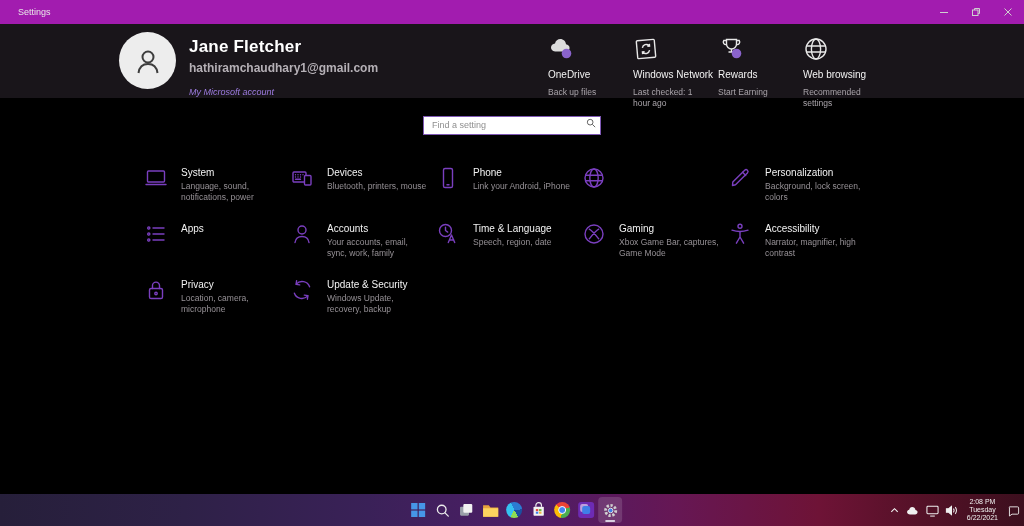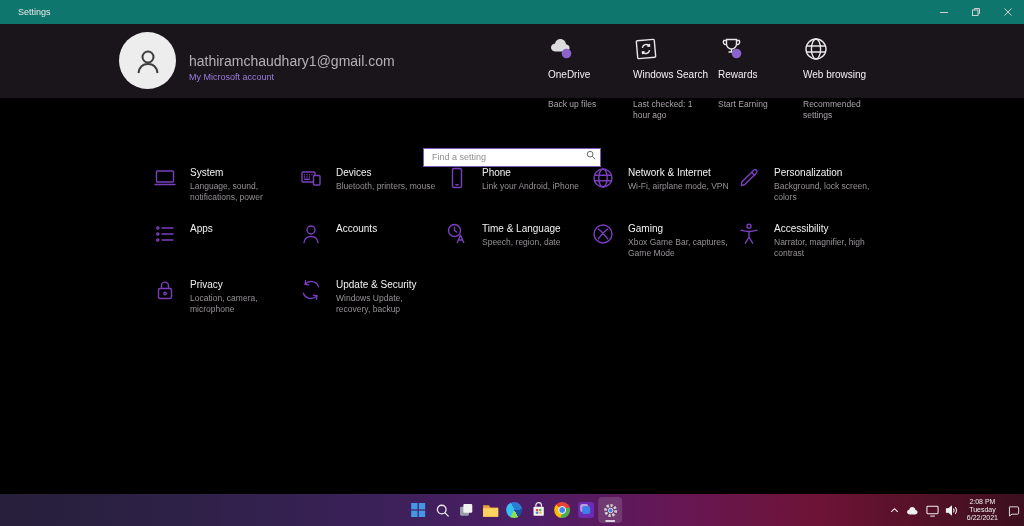--- a/index.html
+++ b/index.html
@@ -5,53 +5,53 @@
   * { margin:0; padding:0; box-sizing:border-box; }
   html,body { width:1024px; height:526px; overflow:hidden; }
   body {
     position:relative; background:#000;
     font-family:"Liberation Sans", sans-serif; color:#fff;
     -webkit-font-smoothing:antialiased;
   }
 
   
   .titlebar { position:absolute; top:0; left:0; right:0; height:24px;
-    background:#0f766e; display:flex; align-items:center; }
+    background:#a21caf; display:flex; align-items:center; }
   .titlebar-title { font-size:9px; color:#e8e8e8; padding-left:18px; flex:1; }
   .win-controls { display:flex; height:100%; }
   .win-btn { width:32px; height:100%; display:flex; align-items:center; justify-content:center; }
   .win-btn svg { stroke:#cfcfcf; stroke-width:1; fill:none; }
 
   
   .header { position:absolute; top:24px; left:0; right:0; height:74px; background:#19151a; }
   .profile { position:absolute; left:119px; top:8px; display:flex; gap:13px; }
   .avatar { width:57px; height:57px; border-radius:50%; background:#ededed;
     display:flex; align-items:center; justify-content:center; }
   .profile-text { padding-top:5px; }
   .profile-name { font-size:17px; font-weight:bold; letter-spacing:.2px; }
-  .profile-email { font-size:14px; color:#b5b0b6; margin-top:16px; }
-  .profile-link { font-size:9px; margin-top:3px; cursor:pointer; }
+  .profile-email { font-size:12px; color:#b5b0b6; margin-top:4px;font-weight:bold; }
+  .profile-link { font-size:9px; margin-top:12px; cursor:pointer;font-style:italic; }
 
   .quick-actions { position:absolute; left:548px; top:8px; display:flex; }
   .qa { width:85px; cursor:pointer; }
   .qa-icon { height:30px; display:flex; align-items:flex-end; }
   .qa-title { font-size:10px; margin-top:7px; color:#f2f2f2; }
-  .qa-sub { font-size:8.5px; color:#a9a4aa; margin-top:19px; line-height:1.3; width:76px; }
+  .qa-sub { font-size:8.5px; color:#a9a4aa; margin-top:7px; line-height:1.3; width:76px; }
 
   
-  .search-row { position:absolute; top:114px; left:0; right:0; display:flex; justify-content:center;margin-top:32px; }
+  .search-row { position:absolute; top:114px; left:0; right:0; display:flex; justify-content:center; }
   .search-wrap { position:relative; width:178px; height:19px; }
   .search-wrap input { width:100%; height:100%; border:1px solid #7e58b4; background:#fff;
     font-size:9px; padding:0 18px 0 8px; color:#333; outline:none;
     font-family:"Liberation Sans", sans-serif; }
   .search-wrap input::placeholder { color:#8f8f8f; }
   .search-glyph { position:absolute; right:5px; top:4px; }
 
   
-  .grid { position:absolute; left:153px; top:166px; display:grid;
+  .grid { position:absolute; left:144px; top:166px; display:grid;
     grid-template-columns:repeat(5, 146px); grid-auto-rows:56px; }
   .tile { display:flex; gap:13px; cursor:pointer; }
   .tile-icon { width:24px; height:24px; flex-shrink:0; color:#7a3fbf; margin-top:0; }
   .tile-icon svg { width:24px; height:24px; }
   .tile-title { font-size:10px; color:#f2f2f2; margin-top:1px; }
   .tile-sub { font-size:8.5px; color:#969196; margin-top:3px; line-height:1.3; max-width:102px; }
 
   
   .taskbar { position:absolute; left:0; right:0; bottom:0; height:32px;
     background:linear-gradient(90deg,#261f3a 0%,#2e2147 18%,#3a2158 36%,
@@ -106,20 +106,21 @@
 
 <div class="header">
   <div class="profile">
     <div class="avatar">
       <svg width="34" height="34" viewBox="0 0 34 34" fill="none" stroke="#3d3d3d" stroke-width="2">
         <circle cx="17" cy="13" r="5.5"></circle>
           <path d="M7.5 29c.8-6 4.6-9 9.5-9s8.7 3 9.5 9"></path>
       </svg>
     </div>
     <div class="profile-text">
+      <div class="profile-name">Jane Fletcher</div>
       <div class="profile-email">hathiramchaudhary1@gmail.com</div>
       <div class="profile-link" style="color: rgb(157, 124, 224);">My Microsoft account</div>
     </div>
   </div>
   <div class="quick-actions" id="quick-actions">
       <div class="qa">
         <div class="qa-icon">
           <svg width="28" height="26" viewBox="0 0 28 26">
             <path fill="#dcdcdc" d="M8.2 15.5c-2.9 0-5.2-1.7-5.2-4.1 0-2.2 1.8-3.8 4-4C7.6 4.6 9.8 3 12.3 3c3.1 0 5.5 2.3 5.7 5.2 2 .3 3.6 1.8 3.6 3.7 0 2-1.7 3.6-3.9 3.6z"></path>
             <circle cx="18.5" cy="17.5" r="4.8" fill="#8a63cc"></circle>
@@ -130,21 +131,21 @@
       </div>
       <div class="qa">
         <div class="qa-icon">
           <svg width="26" height="26" viewBox="0 0 26 26" fill="none" stroke="#e8e8e8" stroke-width="1.4">
             <g transform="rotate(-5 13 13)">
               <rect x="4" y="4" width="18" height="18" rx="1"></rect>
               <path d="M9.5 11.5a4 4 0 0 1 6.8-1.7M16.8 8.2v2.2h-2.2M16.5 14.5a4 4 0 0 1-6.8 1.7M9.2 17.8v-2.2h2.2"></path>
             </g>
           </svg>
         </div>
-        <div class="qa-title">Windows Search</div>
+        <div class="qa-title">Windows Network</div>
         <div class="qa-sub">Last checked: 1 hour ago</div>
       </div>
       <div class="qa">
         <div class="qa-icon">
           <svg width="28" height="26" viewBox="0 0 28 26" fill="none" stroke="#e8e8e8" stroke-width="1.4">
             <path d="M8.5 3.5h10v4.5a5 5 0 0 1-10 0z"></path>
             <path d="M8.5 4.5H5.8a2.6 2.6 0 0 0 2.9 4M18.5 4.5h2.7a2.6 2.6 0 0 1-2.9 4"></path>
             <path d="M13.5 13v3M10.5 16h6"></path>
             <circle cx="18.5" cy="17.5" r="4.8" fill="#8a63cc" stroke="none"></circle>
           </svg>
@@ -207,24 +208,20 @@
         <div class="tile-title">Phone</div>
         <div class="tile-sub">Link your Android, iPhone</div>
       </div>
     </div>
     <div class="tile">
       <div class="tile-icon" style="color: rgb(122, 63, 191);"><svg viewBox="0 0 24 24" fill="none" stroke="currentColor" stroke-width="1.4" stroke-linecap="round" stroke-linejoin="round">
           <circle cx="12" cy="12" r="9"></circle>
           <ellipse cx="12" cy="12" rx="4.2" ry="9"></ellipse>
           <path d="M3.6 9.2h16.8M3.6 14.8h16.8"></path>
         </svg></div>
-      <div>
-        <div class="tile-title">Network &amp; Internet</div>
-        <div class="tile-sub">Wi-Fi, airplane mode, VPN</div>
-      </div>
     </div>
     <div class="tile">
       <div class="tile-icon" style="color: rgb(122, 63, 191);"><svg viewBox="0 0 24 24" fill="none" stroke="currentColor" stroke-width="1.4" stroke-linecap="round" stroke-linejoin="round">
           <path d="M4.5 19.5l3-.7L19.4 6.9a1.9 1.9 0 0 0-2.7-2.7L4.8 16.1z"></path>
           <path d="M14.6 6.3l3.1 3.1"></path>
         </svg></div>
       <div>
         <div class="tile-title">Personalization</div>
         <div class="tile-sub">Background, lock screen, colors</div>
       </div>
@@ -240,20 +237,21 @@
         <div class="tile-title">Apps</div>
       </div>
     </div>
     <div class="tile">
       <div class="tile-icon" style="color: rgb(122, 63, 191);"><svg viewBox="0 0 24 24" fill="none" stroke="currentColor" stroke-width="1.4" stroke-linecap="round" stroke-linejoin="round">
           <circle cx="12" cy="8" r="4"></circle>
           <path d="M5 20.5c.6-4 3.6-6 7-6s6.4 2 7 6"></path>
         </svg></div>
       <div>
         <div class="tile-title">Accounts</div>
+        <div class="tile-sub">Your accounts, email, sync, work, family</div>
       </div>
     </div>
     <div class="tile">
       <div class="tile-icon" style="color: rgb(122, 63, 191);"><svg viewBox="0 0 24 24" fill="none" stroke="currentColor" stroke-width="1.4" stroke-linecap="round" stroke-linejoin="round">
           <circle cx="9.5" cy="8.5" r="6"></circle>
           <path d="M9.5 5.3v3.2l2.2 1.6"></path>
           <path d="M12.3 20.5l3.2-7.5 3.2 7.5M13.4 18h4.4"></path>
         </svg></div>
       <div>
         <div class="tile-title">Time &amp; Language</div>

